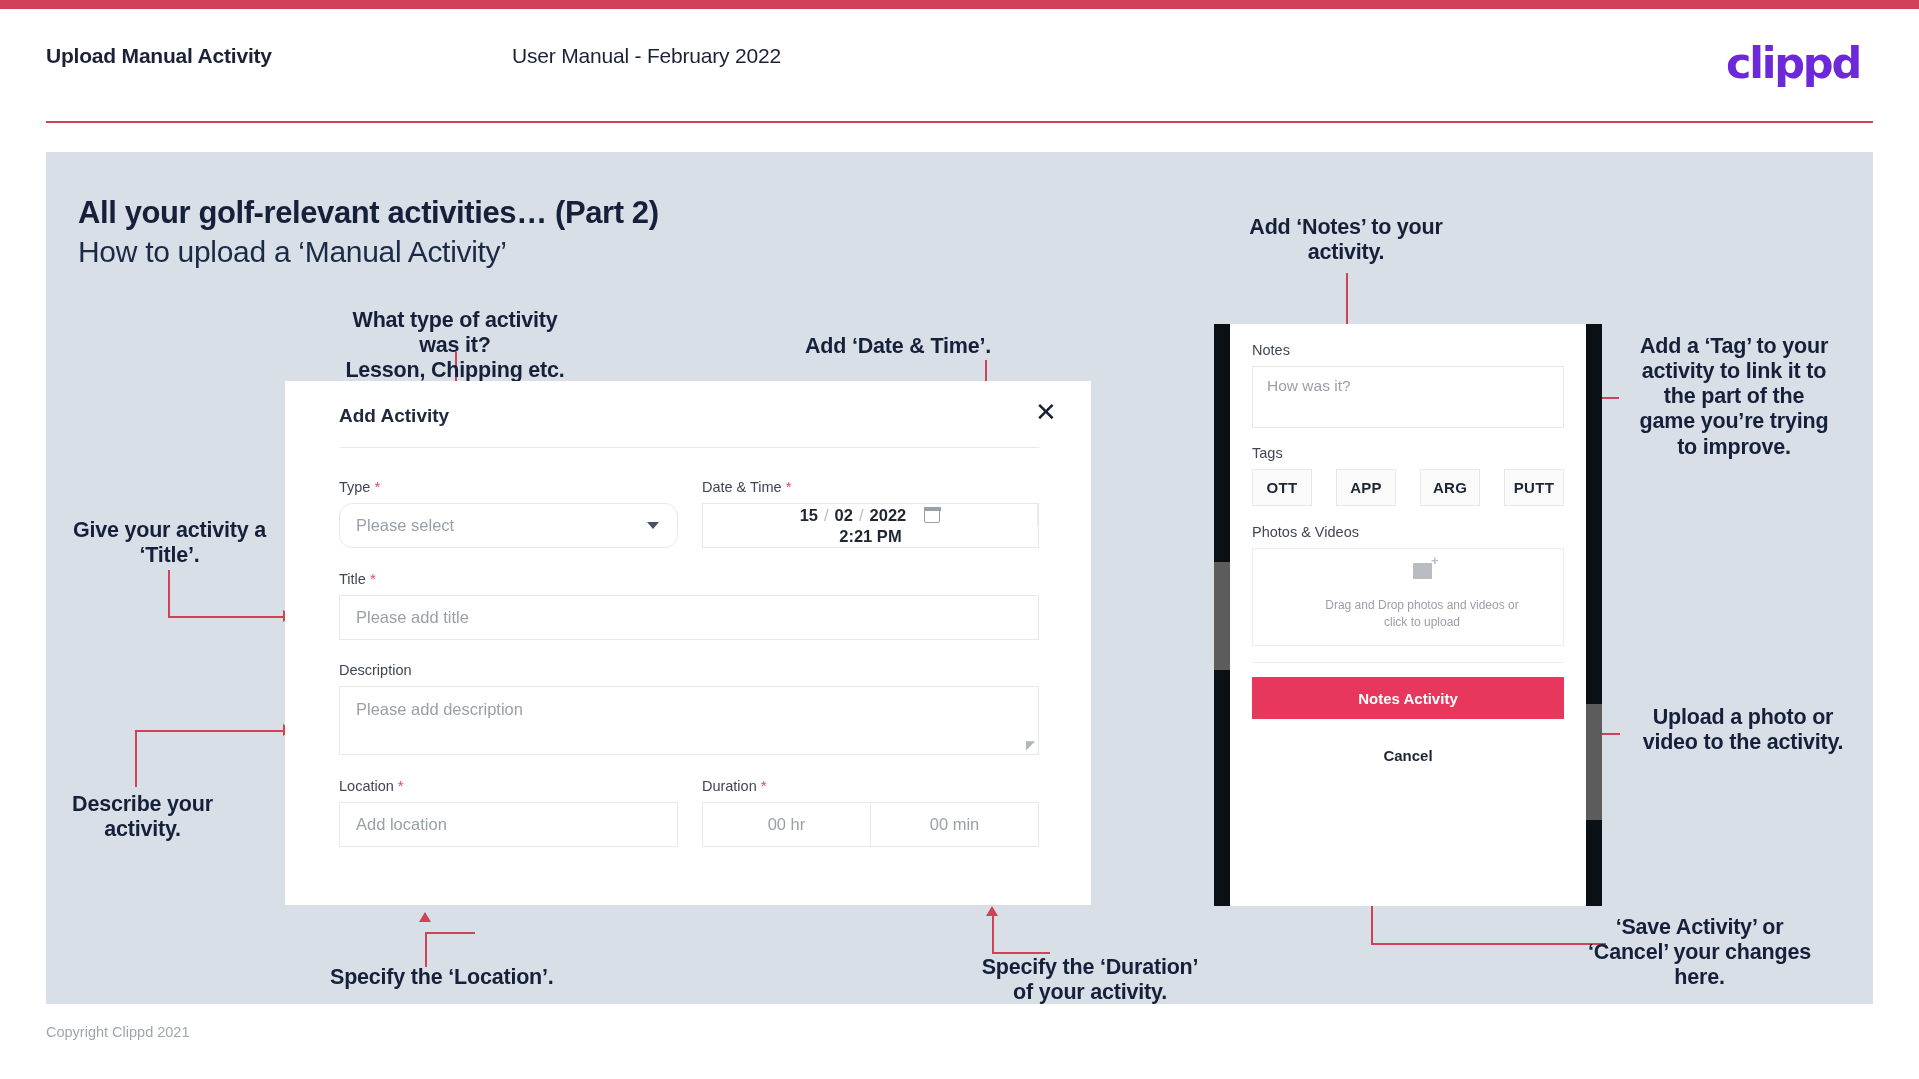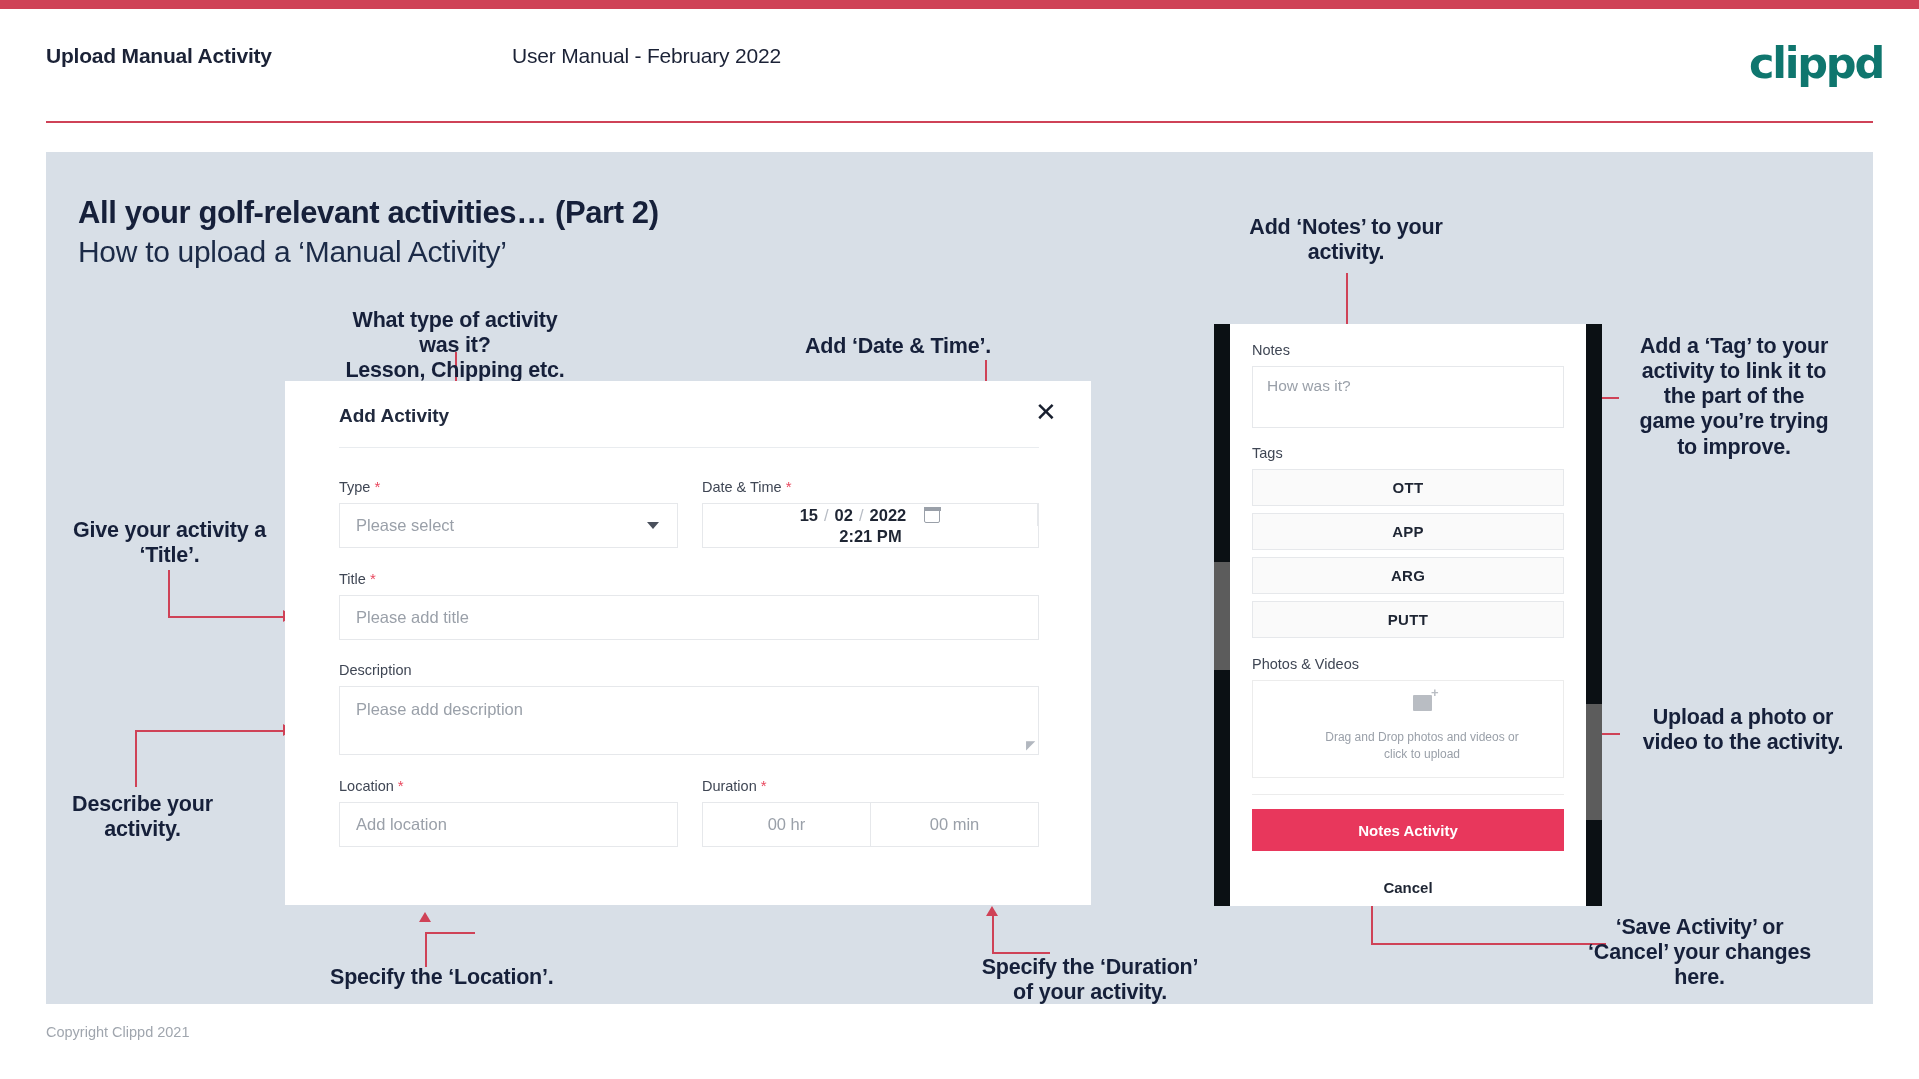--- a/index.html
+++ b/index.html
@@ -39,24 +39,24 @@
   .hdr-sub {
     position: absolute;
     left: 512px; top: 44px;
     font-size: 21px;
     font-weight: 400;
     color: #1b2236;
     letter-spacing: -0.2px;
   }
   .hdr-logo {
     position: absolute;
-    right: 36px; top: 38px;
+    right: 59px; top: 38px;
     font-size: 43px;
     font-weight: 700;
-    color: #0f766e;
+    color: #6d28d9;
     letter-spacing: -2.2px;
     font-family: "DejaVu Sans", sans-serif;
     margin-left: 48px;
   }
   .hdr-rule {
     position: absolute;
     left: 46px; top: 121px;
     width: 1827px; height: 2px;
     background: #cf4257;
   }
@@ -163,21 +163,21 @@
     align-items: center;
     padding: 0 16px;
     font-size: 16.5px;
     color: #9aa0a9;
   }
 
   .row { display: flex; gap: 24px; }
   .col-left { width: 374px; }
   .col-right { width: 372px; }
 
-  .sel { justify-content: space-between; }
+  .sel { justify-content: space-between; border-radius: 13px; }
   .chev {
     width: 0; height: 0;
     border-left: 6px solid transparent;
     border-right: 6px solid transparent;
     border-top: 7px solid #4a505c;
     margin-right: 2px;
   }
 
   .dt-wrap { display: flex; border: 1px solid #e6e8eb; height: 45px; flex-direction: column; }
   .dt-date {
@@ -267,21 +267,21 @@
   .p-notes {
     border: 1px solid #e6e8eb;
     height: 62px;
     padding: 10px 14px;
     font-size: 15.5px;
     color: #9aa0a9;
     margin-bottom: 17px;
   }
   .tag-grid {
     display: grid;
-    grid-template-columns: 1fr;
+    grid-template-columns: 1fr 1fr 1fr 1fr;
     gap: 7px 24px;
     margin-bottom: 18px;
   }
   .tag-btn {
     border: 1px solid #e6e8eb;
     background: #fafafa;
     height: 37px;
     display: flex; align-items: center; justify-content: center;
     font-size: 15px; font-weight: 700; color: #1e2533;
     letter-spacing: 0.3px;

